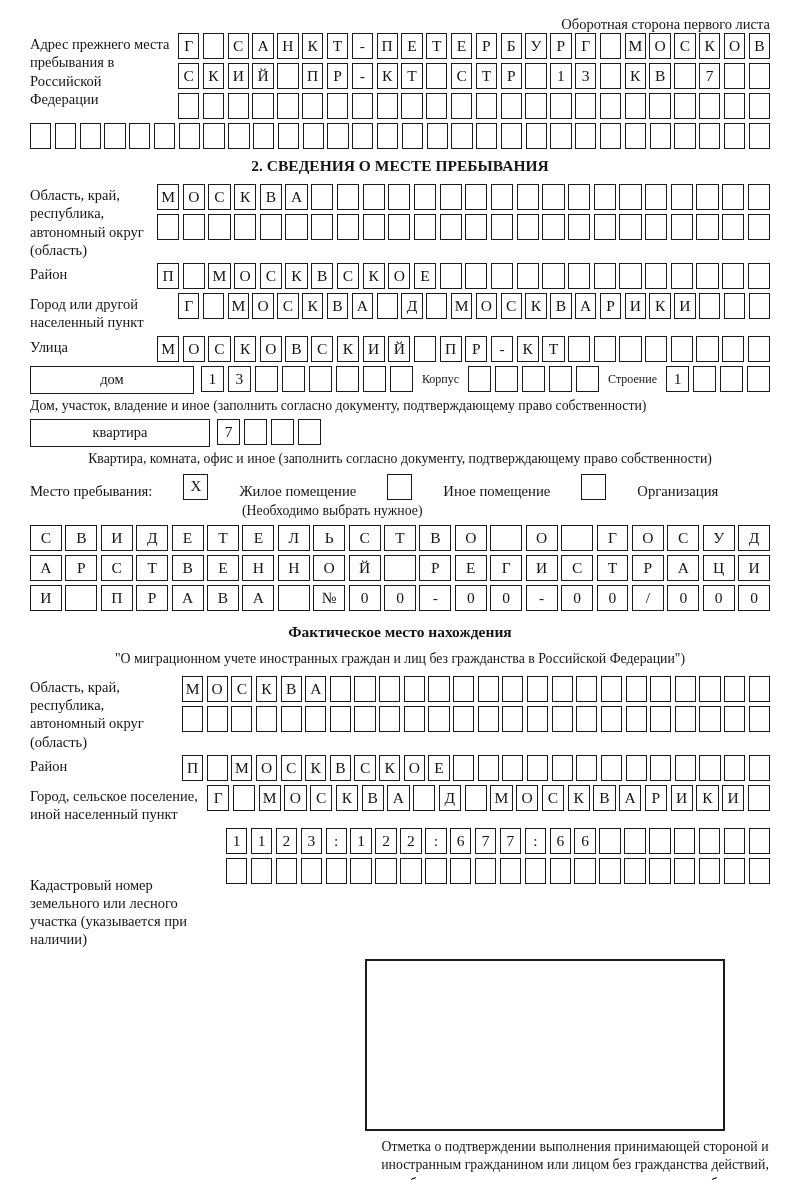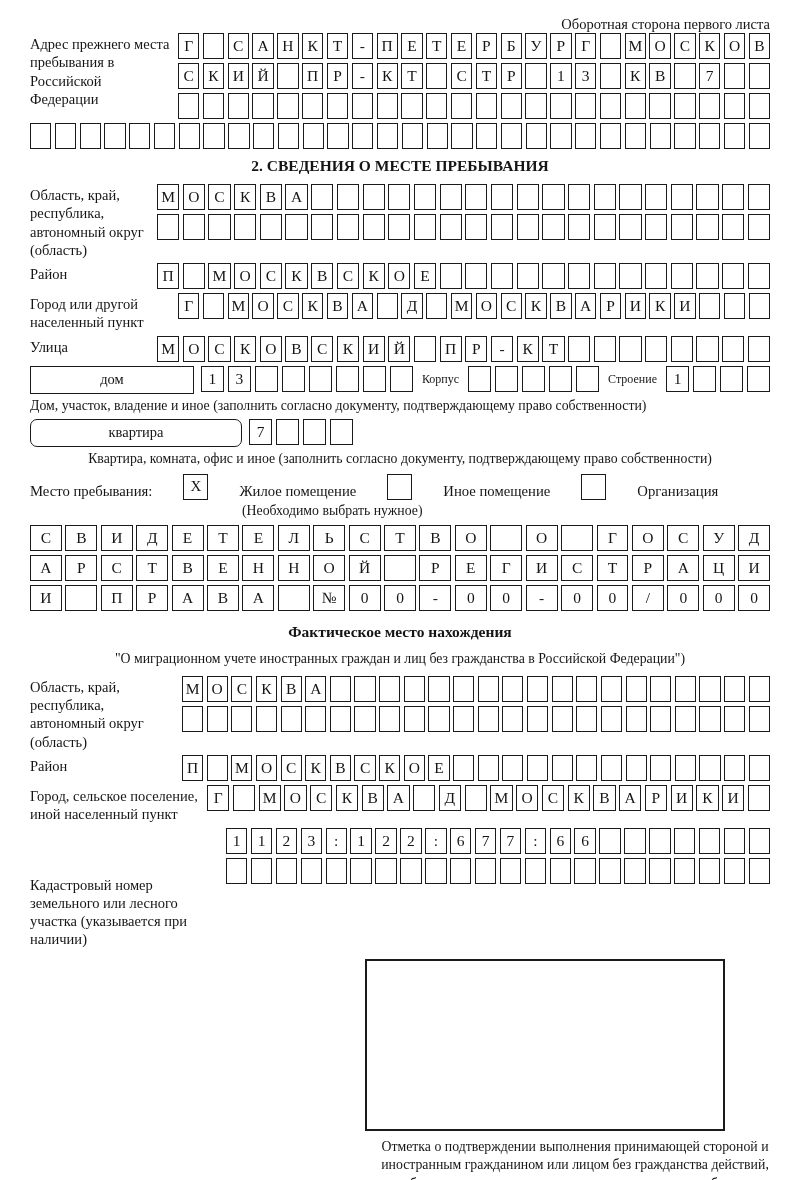--- a/index.html
+++ b/index.html
@@ -33,21 +33,21 @@
 
   .caption { font-size:13.8px; text-align:center; margin:1px 0 5px 0; }
   .sec-title { font-weight:bold; text-align:center; font-size:15.5px; margin:8px 0 9px 0; }
 
   .house-row { display:flex; align-items:stretch; gap:7px; margin-bottom:4px; }
   .longbox {
     border:1.8px solid #1b1b1b; display:flex; align-items:center; justify-content:center;
     font-size:14.5px; height:28px;
   }
   .dom-box { width:168px; }
-  .kv-box { width:212px;border-radius:7px; }
+  .kv-box { width:180px; }
   .inline-label { display:flex; align-items:center; font-size:12px; white-space:nowrap; padding:0 2px;text-align:center; }
 
   .stay-row { display:flex; align-items:flex-end; gap:31px; font-size:14.7px; margin:7px 0 3px 0; }
   .checkcell {
     flex:0 0 25px; width:25px; height:26px; border:1.8px solid #1b1b1b;
     display:flex; align-items:center; justify-content:center; font-size:15px;
   }
   .stay-note { font-size:13.8px; margin:0 0 6px 212px; }
 
   .center-cap { font-size:13.8px; text-align:center; line-height:1.33; }

